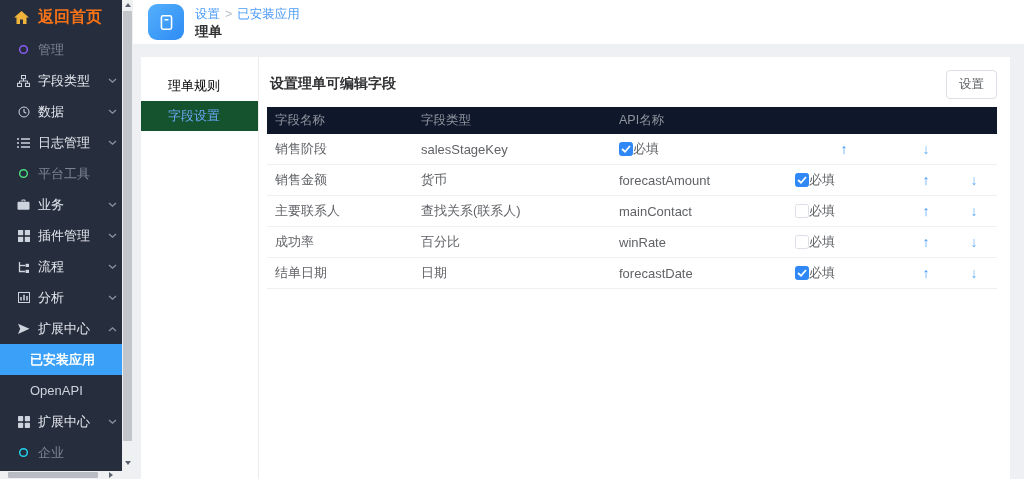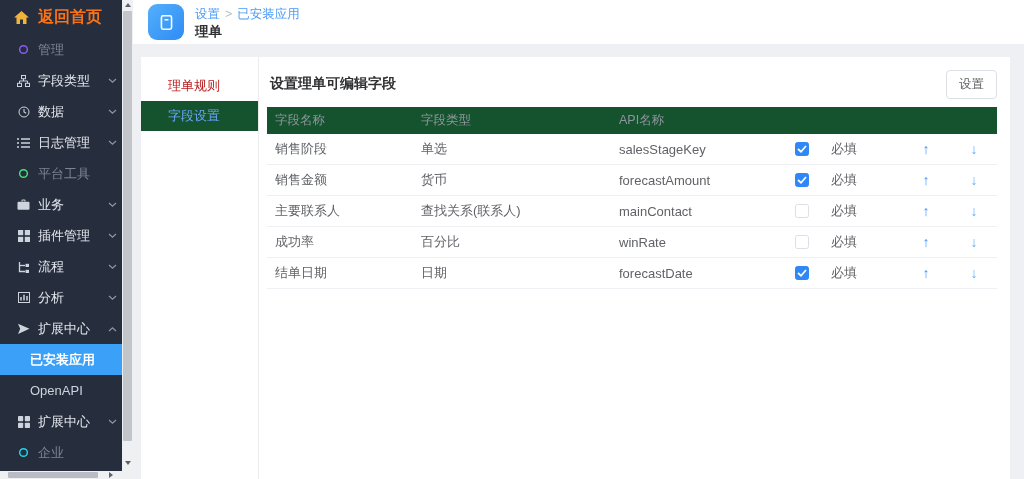--- a/index.html
+++ b/index.html
@@ -39,35 +39,35 @@
   .topbar { position:absolute; left:133px; top:0; right:0; height:44px; background:#fff; }
   .app-icon { position:absolute; left:15px; top:4px; width:36px; height:36px; border-radius:9px;
     background:linear-gradient(135deg,#54b0fb,#2e8cf5); display:flex; align-items:center; justify-content:center; }
   .crumbs { position:absolute; left:62px; top:6px; font-size:12.5px; color:#4a9bf8; }
   .crumbs .sep { color:#b9bfc8; margin:0 5px; }
   .page-title { position:absolute; left:62px; top:23px; font-size:13.5px; color:#303133; font-weight:bold; }
 
   
   .card { position:absolute; left:141px; top:57px; width:869px; bottom:0; background:#fff; display:flex; }
   .card-left { width:118px; border-right:1px solid #ececee; padding-top:14px; flex:none; }
-  .subnav-item { height:30px; line-height:30px; padding-left:27px; color:#b91c1c; cursor:pointer; white-space:nowrap; }
+  .subnav-item { height:30px; line-height:30px; padding-left:27px; color:#000000; cursor:pointer; white-space:nowrap; }
   .subnav-item.selected { background:#14532d; color:#6aa5f7; }
   .card-main { flex:1; padding:14px 14px 0 8px; }
   .main-head { display:flex; align-items:center; justify-content:space-between; height:26px; }
   .section-title { font-size:14px; font-weight:bold; color:#303133; padding-left:3px; }
   .settings-btn { border:1px solid #dcdfe6; background:#fff; border-radius:4px; color:#606266;
     font-size:12.5px; padding:5px 12px; cursor:pointer; font-family:inherit; }
 
   
   .table { margin-top:10px; width:730px; }
   .trow { display:grid; grid-template-columns:146px 198px 176px 114px 50px 46px; align-items:center; }
-  .thead { height:27px; background:#14532d; color:#8f959e; font-size:12.5px; }
+  .thead { height:27px; background:#0f172a; color:#8f959e; font-size:12.5px; }
   .tbody-row { height:31px; border-bottom:1px solid #eef0f4; color:#606266; }
   .cell { padding-left:8px; white-space:nowrap; overflow:hidden; }
-  .cell.req { display:flex; align-items:center; gap:22px;text-align:center; }
+  .cell.req { display:flex; align-items:center; gap:0;text-align:center; }
   .cell.arrow { text-align:center; padding-left:0; font-size:14px; cursor:pointer; }
   .arrow-up { color:#3e95f7; }
   .arrow-down { color:#66acf9; }
   .checkbox { width:14px; height:14px; border-radius:2.5px; border:1px solid #dcdfe6; background:#fff;
     display:inline-flex; align-items:center; justify-content:center; cursor:pointer; flex:none; }
   .checkbox.checked { background:#2f88f6; border-color:#2f88f6; }
 </style>
 </head>
 <body>
 
@@ -265,21 +265,20 @@
         <div class="cell">字段名称</div>
         <div class="cell">字段类型</div>
         <div class="cell">API名称</div>
         <div class="cell"></div>
         <div class="cell"></div>
         <div class="cell"></div>
       </div>
       <div id="tbody">
           <div class="trow tbody-row">
             <div class="cell">销售阶段</div>
-            <div class="cell">单选</div>
             <div class="cell">salesStageKey</div>
             <div class="cell req">
               <span class="checkbox checked">
                 <svg width="10" height="8" viewBox="0 0 10 8">
                   <polyline points="1,4 4,6.7 9,1" fill="none" stroke="#ffffff" stroke-width="1.7"></polyline>
                 </svg>
               </span>
               <span>必填</span>
             </div>
             <div class="cell arrow arrow-up">↑</div>

